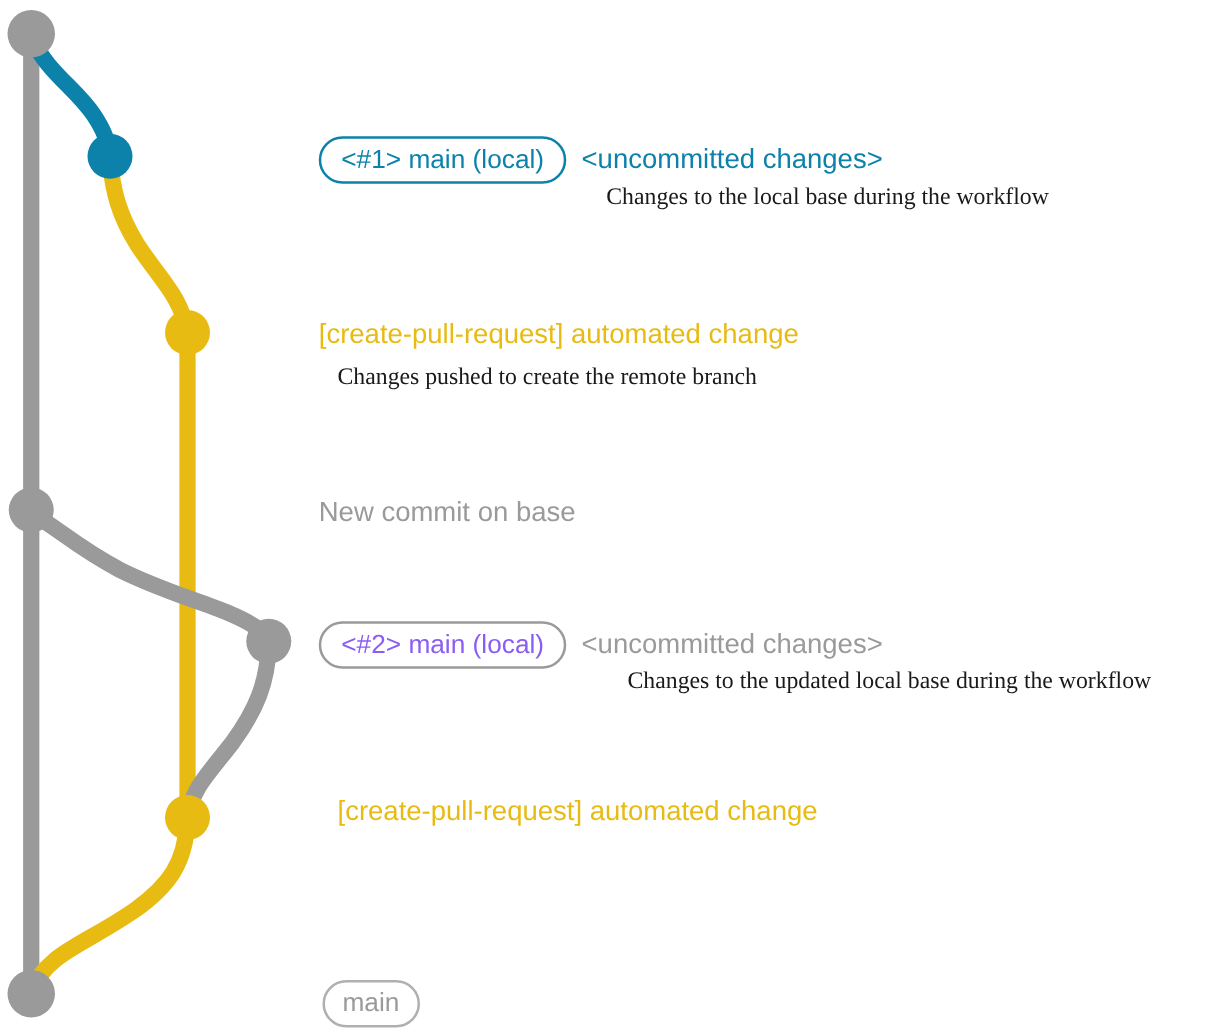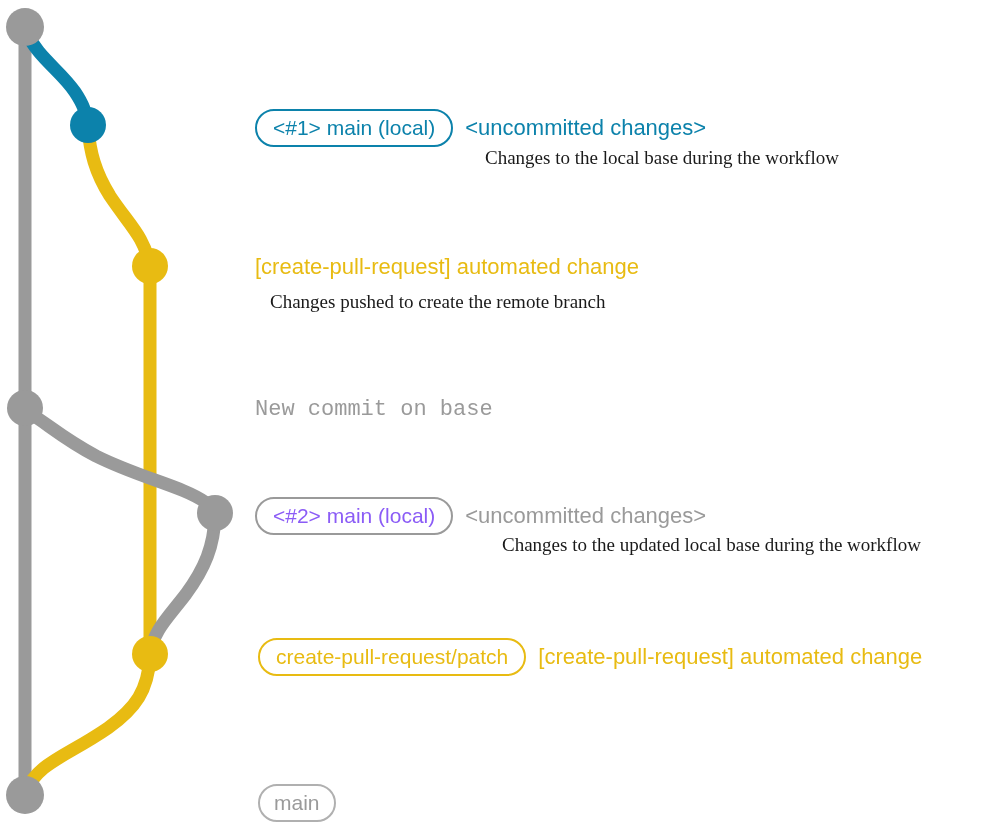--- a/index.html
+++ b/index.html
@@ -105,30 +105,29 @@
 
   <div class="row" style="left:255px; top:109px;">
     <span class="pill teal">&lt;#1&gt; main (local)</span>
     <span class="subject teal">&lt;uncommitted changes&gt;</span>
   </div>
   <div class="note" style="left:465px; top:148px;margin-left:20px;">Changes to the local base during the workflow</div>
 
   <div class="headline yellow" style="left:255px; top:256px;">[create-pull-request] automated change</div>
   <div class="note" style="left:270px; top:292px;">Changes pushed to create the remote branch</div>
 
-  <div class="headline gray" style="left:255px; top:399px;font-family:Liberation Mono, monospace;">New commit on base</div>
+  <div class="headline gray" style="left:255px; top:399px;">New commit on base</div>
 
   <div class="row" style="left:255px; top:497px;">
     <span class="pill gray">&lt;#2&gt; main (local)</span>
     <span class="subject gray">&lt;uncommitted changes&gt;</span>
   </div>
   <div class="note" style="left:487px; top:535px;margin-left:15px;">Changes to the updated local base during the workflow</div>
 
   <div class="row" style="left:258px; top:638px;">
-    <span class="pill yellow">create-pull-request/patch</span>
     <span class="subject yellow">[create-pull-request] automated change</span>
   </div>
 
   <div class="row" style="left:258px; top:784px;">
     <span class="pill merge">main</span>
   </div>
 
 </div>
 
 </body></html>

